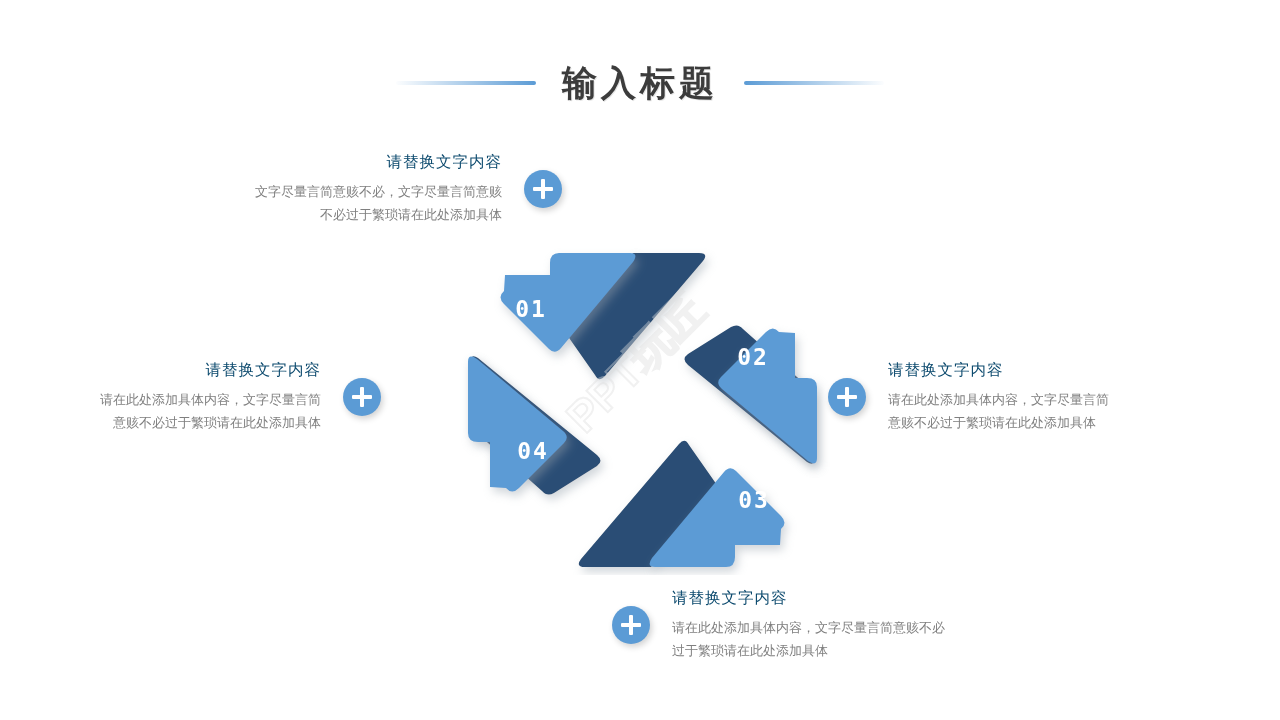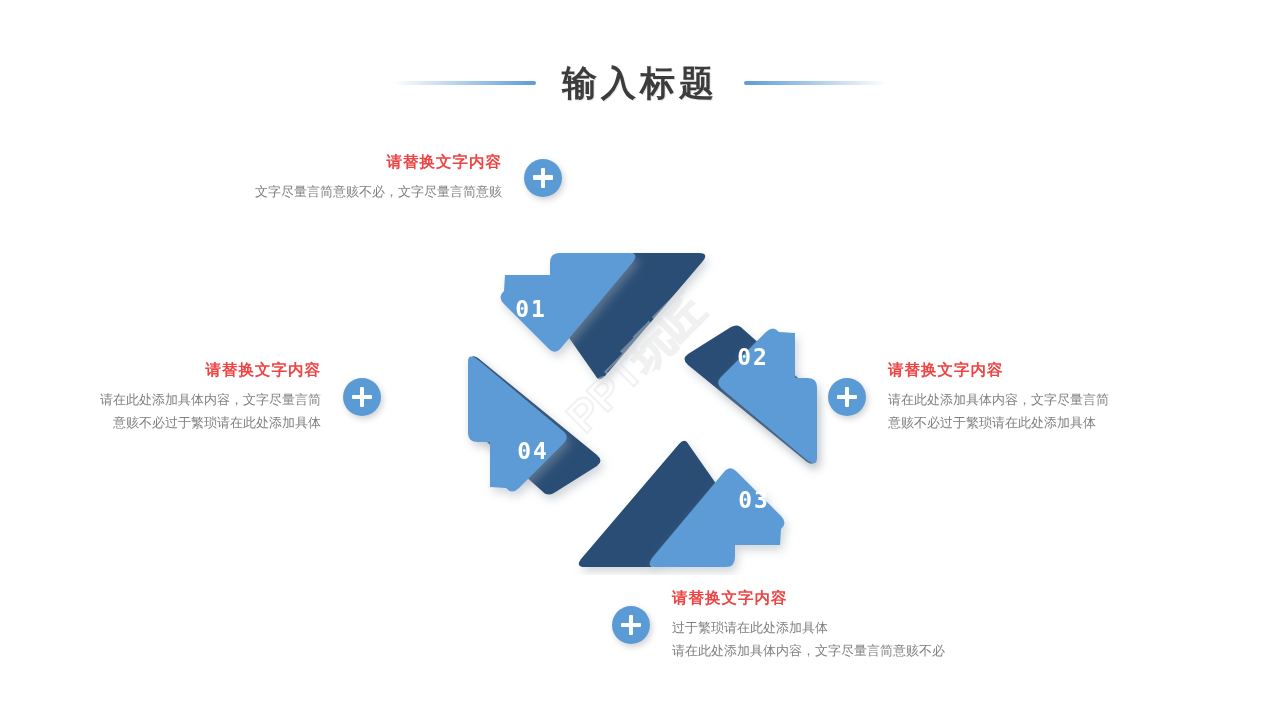--- a/index.html
+++ b/index.html
@@ -49,22 +49,22 @@
 
   
   .text-block {
     position: absolute;
     display: flex;
     align-items: center;
   }
   .tb-body { display: block; }
   .tb-head {
     font-size: 15.5px;
-    font-weight: bold;
-    color: #ef4444;
+    font-weight: normal;
+    color: #0c4a6e;
     letter-spacing: 1px;
     margin-bottom: 7px;
     white-space: nowrap;
   }
   .tb-line {
     font-size: 13px;
     color: #7f7f7f;
     line-height: 23px;
     white-space: nowrap;
   }
@@ -144,20 +144,21 @@
 <div id="title-bar">
   <div class="title-rule left"></div>
   <div id="page-title">输入标题</div>
   <div class="title-rule right"></div>
 </div>
 
 <div class="text-block align-right" id="block-top">
   <div class="tb-body">
     <div class="tb-head">请替换文字内容</div>
     <div class="tb-line">文字尽量言简意赅不必，文字尽量言简意赅</div>
+    <div class="tb-line">不必过于繁琐请在此处添加具体</div>
   </div>
   <div class="plus-badge"></div>
 </div>
 
 <div class="text-block align-right" id="block-left">
   <div class="tb-body">
     <div class="tb-head">请替换文字内容</div>
     <div class="tb-line">请在此处添加具体内容，文字尽量言简</div>
     <div class="tb-line">意赅不必过于繁琐请在此处添加具体</div>
   </div>
@@ -170,22 +171,22 @@
     <div class="tb-head">请替换文字内容</div>
     <div class="tb-line">请在此处添加具体内容，文字尽量言简</div>
     <div class="tb-line">意赅不必过于繁琐请在此处添加具体</div>
   </div>
 </div>
 
 <div class="text-block align-left" id="block-bottom">
   <div class="plus-badge"></div>
   <div class="tb-body">
     <div class="tb-head">请替换文字内容</div>
+    <div class="tb-line">请在此处添加具体内容，文字尽量言简意赅不必</div>
     <div class="tb-line">过于繁琐请在此处添加具体</div>
-    <div class="tb-line">请在此处添加具体内容，文字尽量言简意赅不必</div>
   </div>
 </div>
 
 <div id="cycle-diagram">
   <svg id="cycle-svg" viewBox="0 0 375 330" xmlns="http://www.w3.org/2000/svg">
     <defs>
       <filter id="softshadow" x="-25%" y="-25%" width="150%" height="150%">
         <feDropShadow dx="3" dy="5" stdDeviation="5" flood-color="#9aa4ae" flood-opacity="0.45"></feDropShadow>
       </filter>
       <clipPath id="wmclip">

